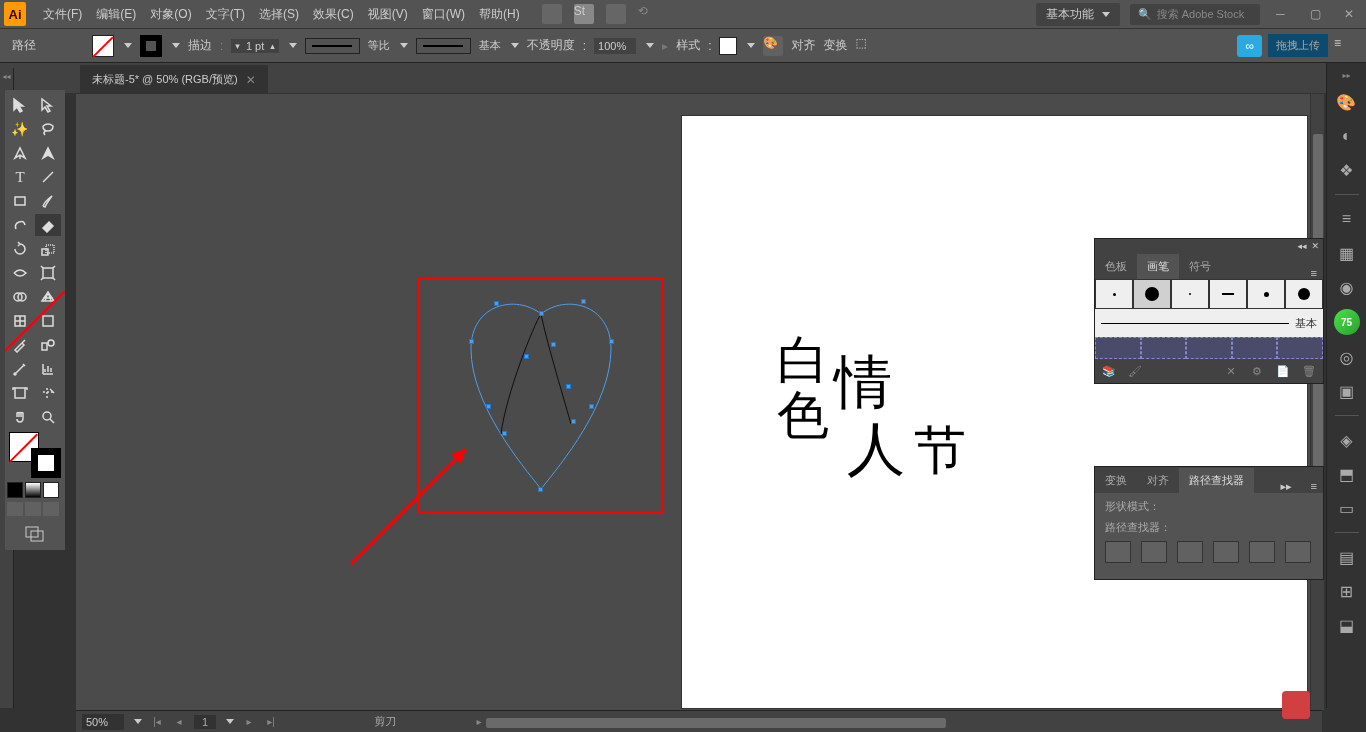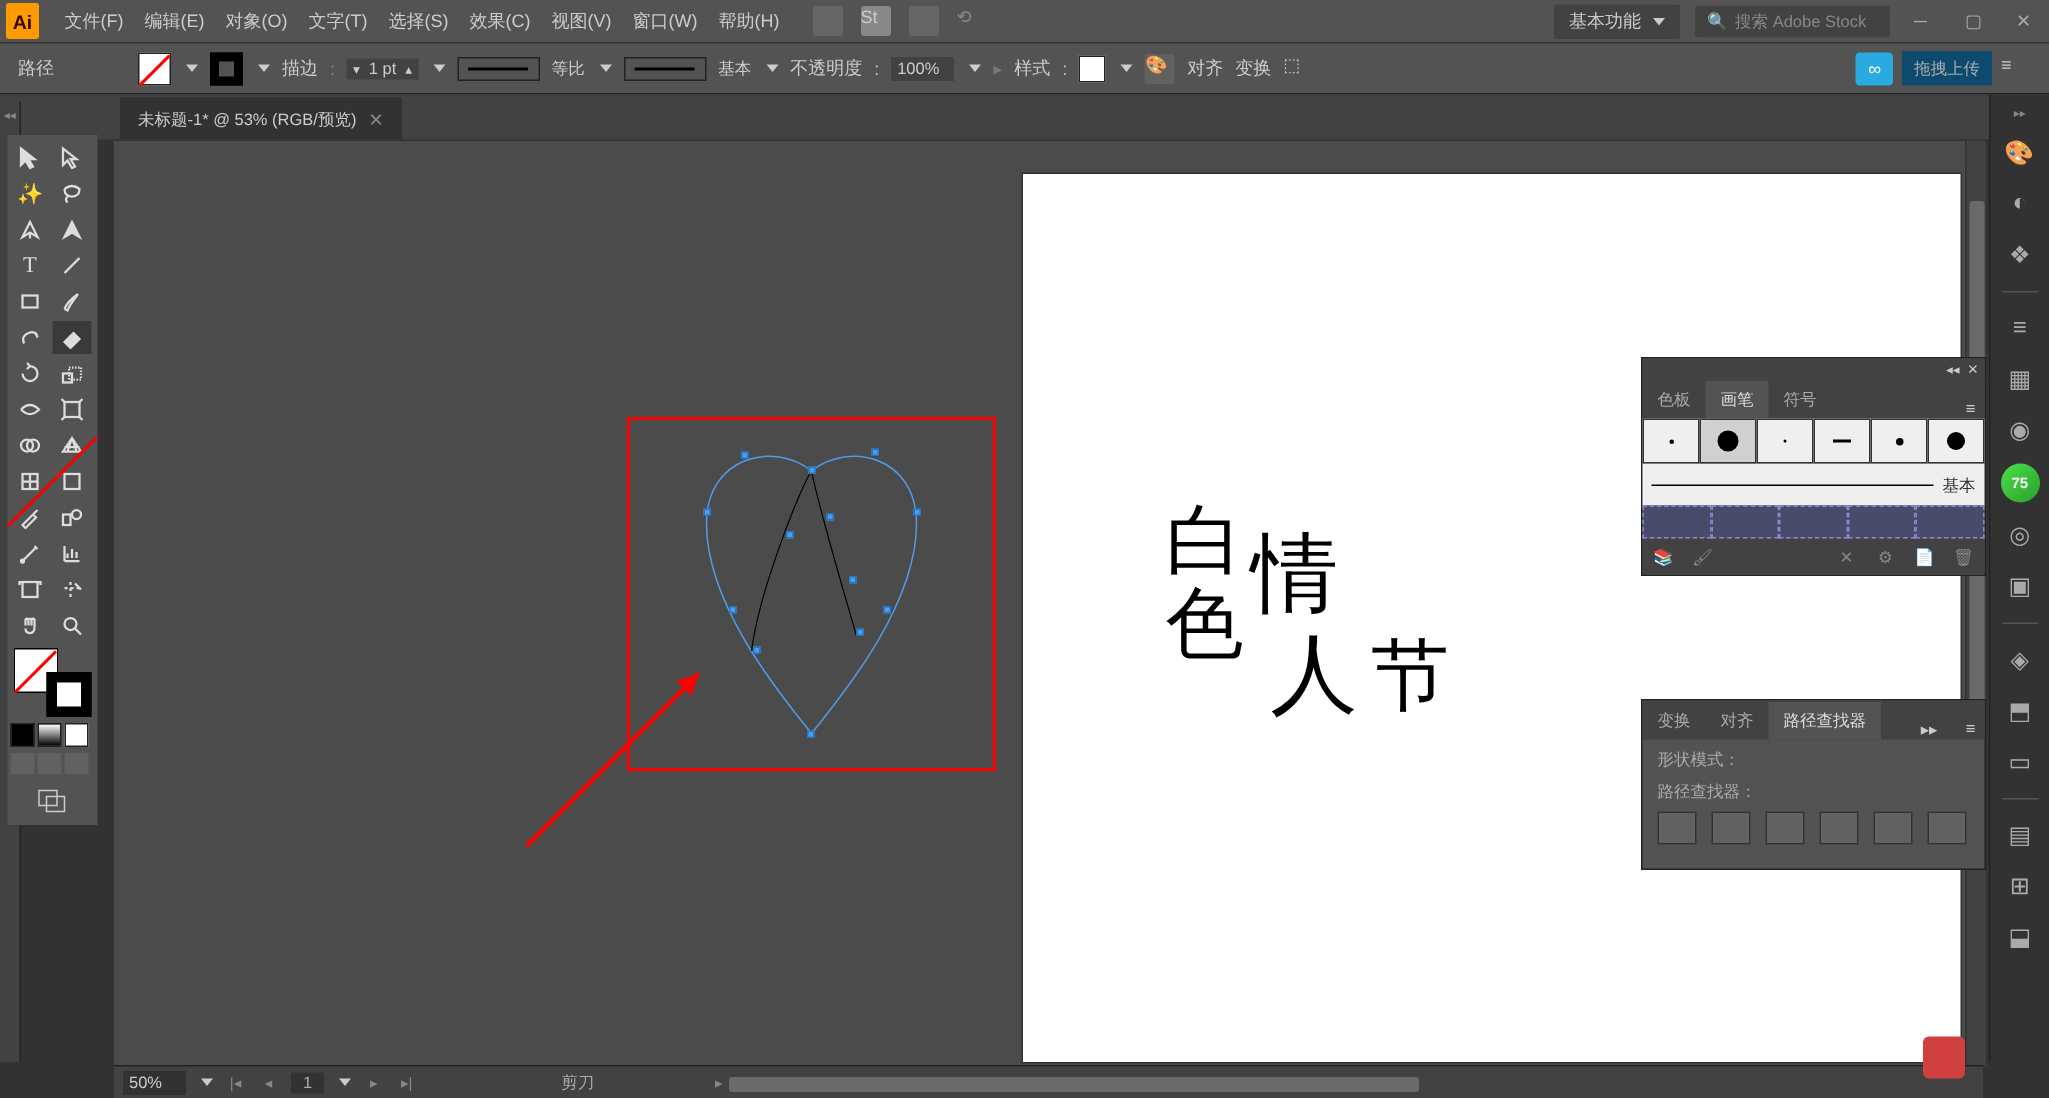--- a/index.html
+++ b/index.html
@@ -169,21 +169,21 @@
   <div class="cb-icon" style="background:transparent">⬚</div>
   <div class="cb-right">
     <div class="cloud-btn">∞</div>
     <div class="upload-btn">拖拽上传</div>
     <div class="cb-icon" style="background:transparent">≡</div>
   </div>
 </div>
 
 <div class="tabbar">
   <div class="doc-tab">
-    <span>未标题-1* @ 53% (RGB/预览)</span>
+    <span>未标题-5* @ 50% (RGB/预览)</span>
     <span class="tab-close">✕</span>
   </div>
 </div>
 
 <div class="left-strip">
     <span class="strip-arrow">◂◂</span>
   </div>
 
 <div class="toolbar">
   <div class="tool-row">

